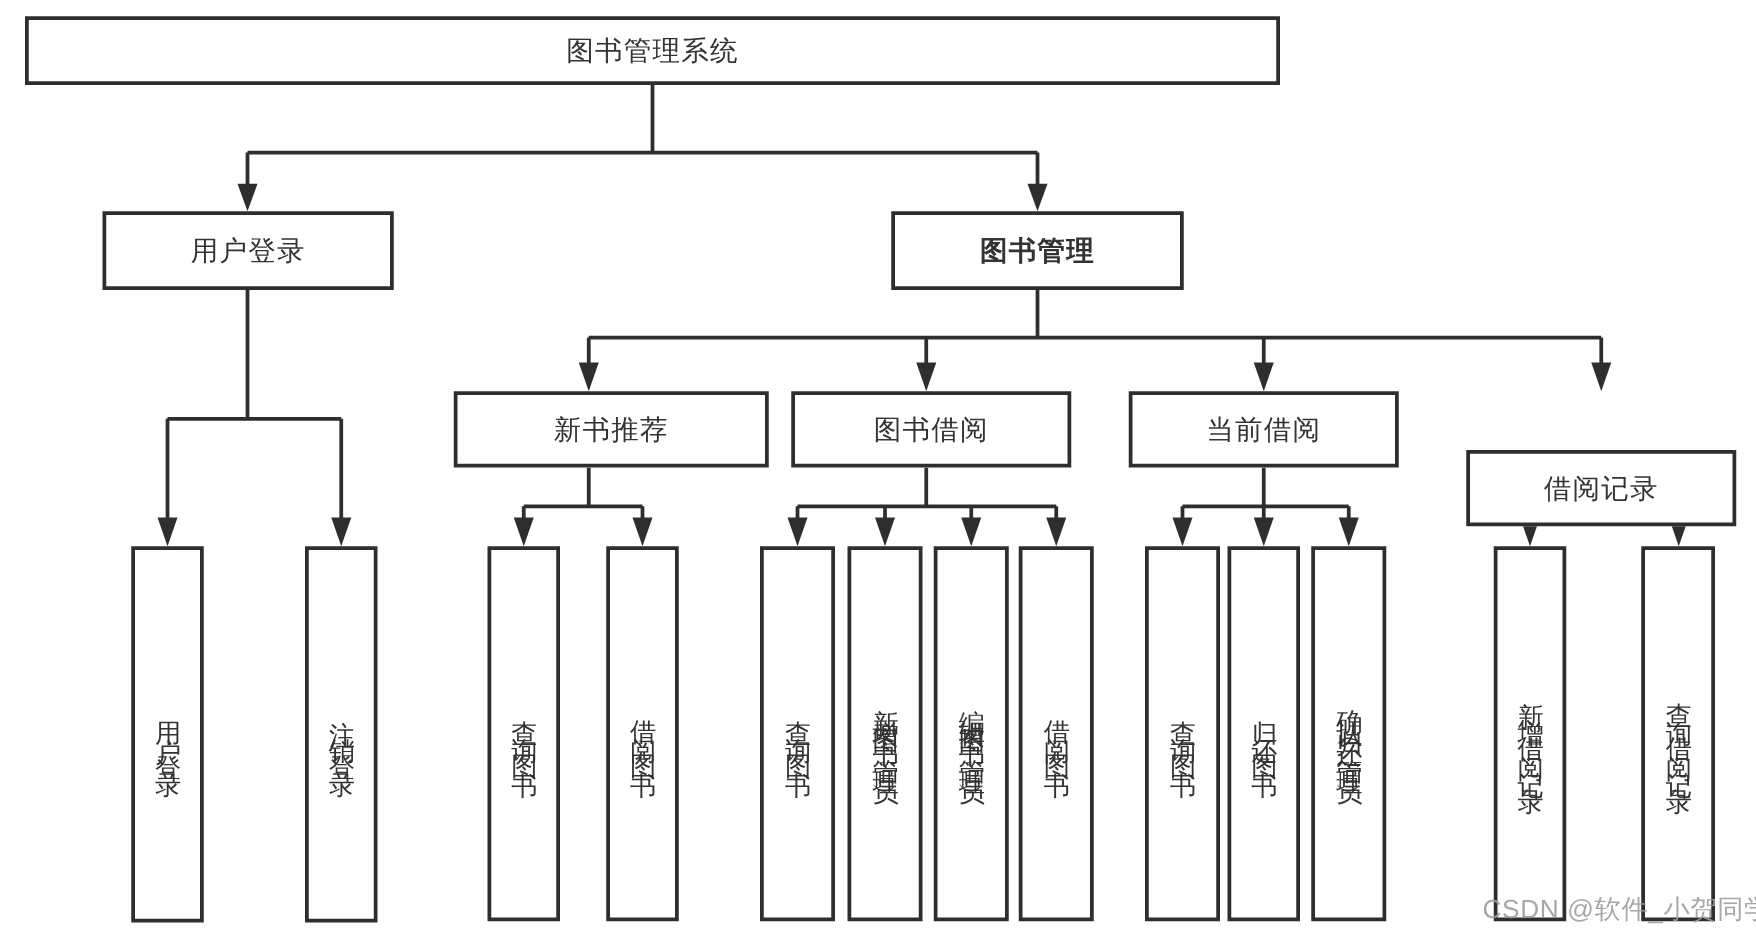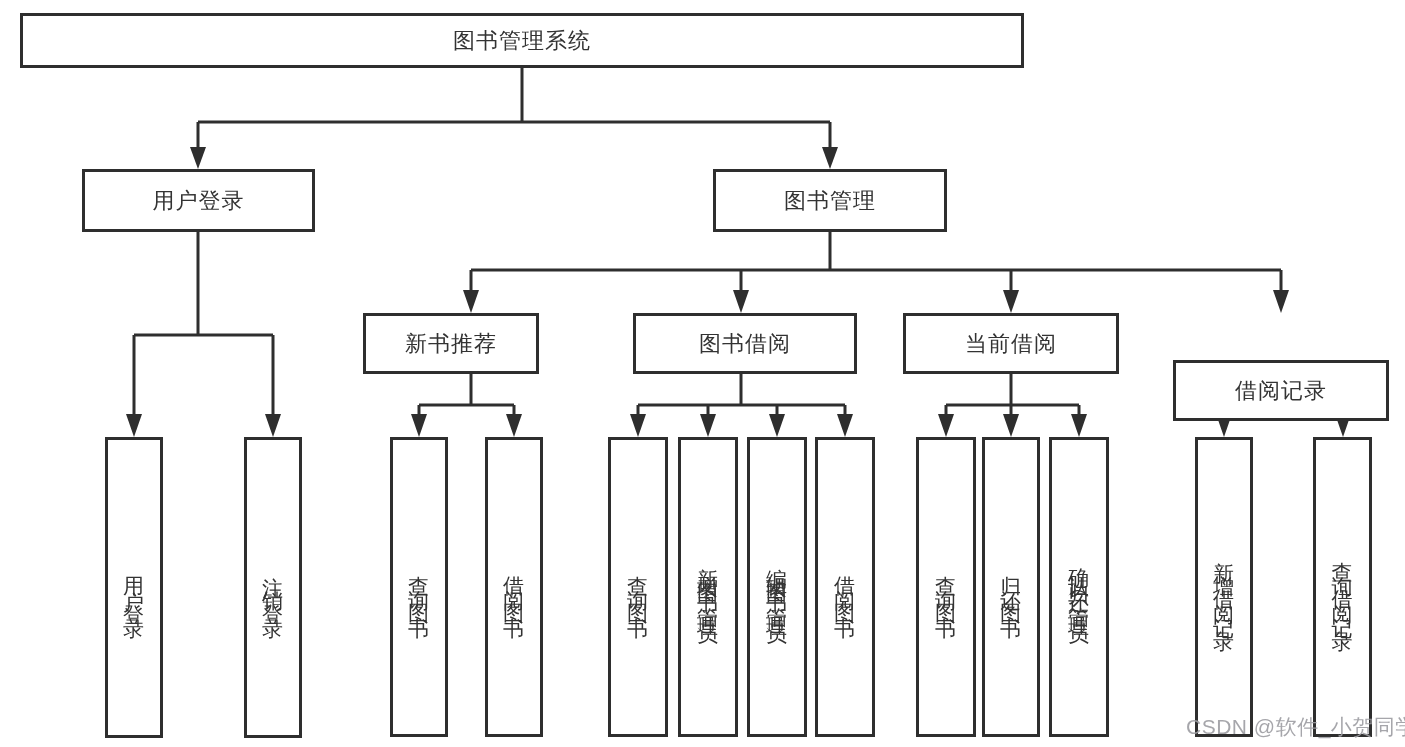--- a/index.html
+++ b/index.html
@@ -78,25 +78,25 @@
     </g>
   </svg>
 
   <div class="box h" style="left:20px;top:13px;width:1004px;height:55px;">
     <span>图书管理系统</span>
   </div>
 
   <div class="box h" style="left:82px;top:169px;width:233px;height:63px;">
     <span>用户登录</span>
   </div>
-  <div class="box h" style="left:713px;top:169px;width:234px;height:63px;">
+  <div class="box h" style="left:713px;top:169px;width:234px;height:63px;font-weight:bold;">
     <span>图书管理</span>
   </div>
 
-  <div class="box h" style="left:363px;top:313px;width:176px;height:61px;">
+  <div class="box h" style="left:363px;top:313px;width:252px;height:61px;">
     <span>新书推荐</span>
   </div>
   <div class="box h" style="left:633px;top:313px;width:224px;height:61px;">
     <span>图书借阅</span>
   </div>
   <div class="box h" style="left:903px;top:313px;width:216px;height:61px;font-family:Liberation Mono, monospace;">
     <span>当前借阅</span>
   </div>
   <div class="box h" style="left:1173px;top:313px;width:216px;height:61px;margin-top:47px;">
     <span>借阅记录</span>

